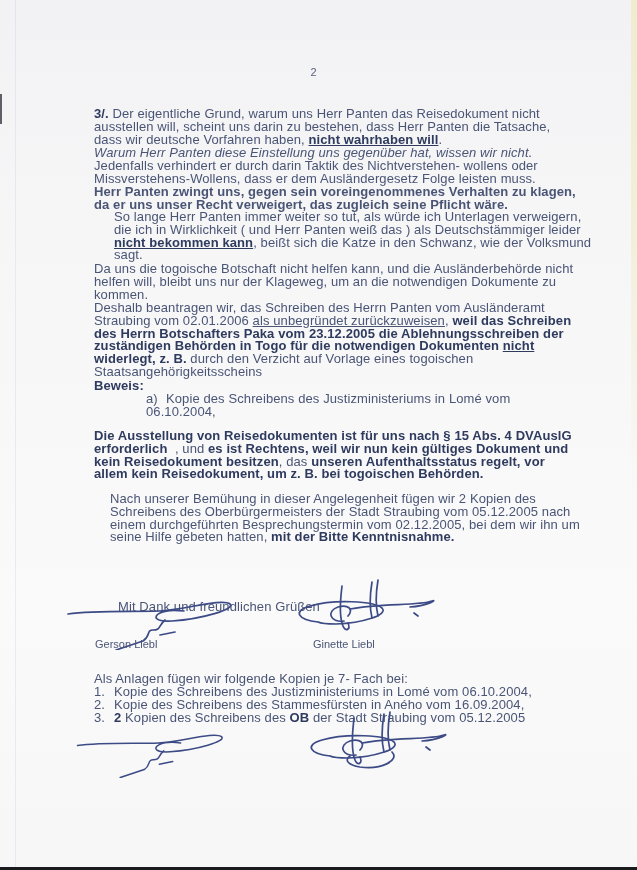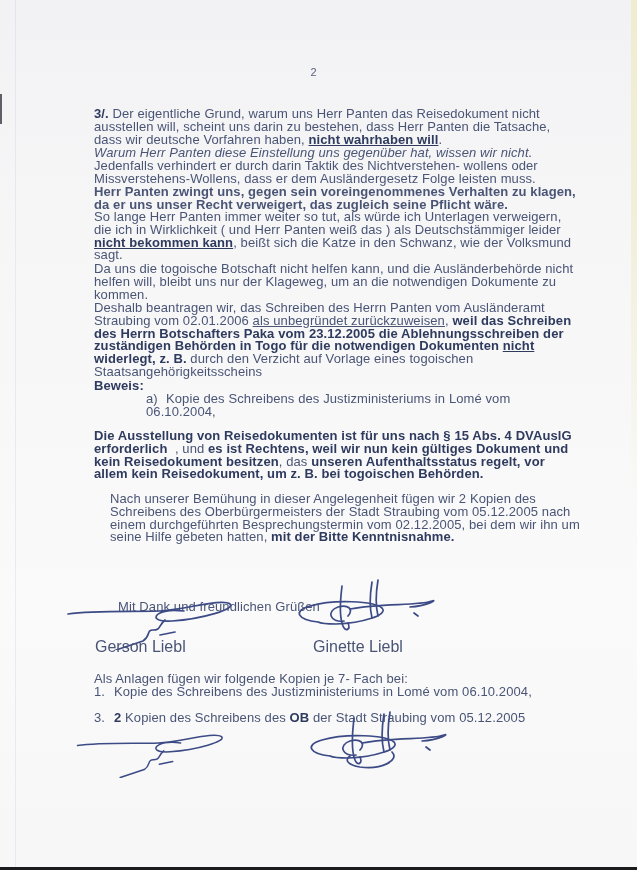--- a/index.html
+++ b/index.html
@@ -24,34 +24,34 @@
   .blk span{white-space:pre-wrap;}
   .b{font-weight:bold;color:#2e3a5e;}
   .u{text-decoration:underline;text-underline-offset:1px;}
   .bu{font-weight:bold;color:#2e3a5e;text-decoration:underline;text-underline-offset:1px;}
   .n{display:inline-block;width:20px;}
   .indent{left:146px;width:430px;}
   #blk-p1a{top:95px;}
   #blk-p1b{top:134px;font-style:italic;}
   #blk-p1c{top:147px;}
   #blk-p1d{top:173px;font-weight:bold;}
-  #blk-p1e{top:198px;}
+  #blk-p1e{top:198px;margin-left:20px;}
   #blk-p2{top:250px;}
   #blk-p3{top:289px;}
   #blk-beweis{top:367px;}
   #blk-ev-a{top:380px;}
   #blk-ev-b{top:393px;}
   #blk-bold{top:417px;}
   #blk-nach{top:480px;margin-left:16px;}
   #blk-closing{top:588px;padding-left:24px;}
   #blk-anlagen{top:660px;}
   #blk-att1{top:673px;}
   #blk-att2{top:686px;}
   #blk-att3{top:699px;}
-  .sig-name{position:absolute;font-size:16px;color:#4a5576;}
+  .sig-name{position:absolute;font-size:11px;color:#4a5576;}
   #name-left{top:638px;left:95px;}
   #name-right{top:638px;left:313px;}
   .sig{position:absolute;}
   .sig path{fill:none;stroke:#3c4a86;stroke-width:1.7;stroke-linecap:round;stroke-linejoin:round;}
   #sig-gerson-1{left:64px;top:588px;}
   #sig-ginette-1{left:286px;top:578px;}
   #sig-gerson-2{left:74px;top:722px;}
   #sig-ginette-2{left:298px;top:710px;}
 </style>
 </head>
@@ -88,20 +88,21 @@
     <path d="M86 4 C84 16 83 28 86 40"></path>
     <path d="M92 2 C90 14 89 26 92 38"></path>
     <path d="M64 31 C96 25 132 28 146 23 C152 21 142 28 124 29"></path>
     <path d="M128 35 L132 38"></path>
   </svg>
   <span class="sig-name" id="name-left">Gerson Liebl</span>
   <span class="sig-name" id="name-right">Ginette Liebl</span>
 
   <p class="blk" id="blk-anlagen"><span>Als Anlagen fügen wir folgende Kopien je 7- Fach bei:</span></p>
   <p class="blk" id="blk-att1"><span class="n">1.</span><span>Kopie des Schreibens des Justizministeriums in Lomé vom 06.10.2004,</span></p>
+  <p class="blk" id="blk-att2"><span class="n">2.</span><span>Kopie des Schreibens des Stammesfürsten in Aného vom 16.09.2004,</span></p>
   <p class="blk" id="blk-att3"><span class="n">3.</span><span class="b">2</span><span> Kopien des Schreibens des </span><span class="b">OB</span><span> der Stadt Straubing vom 05.12.2005</span></p>
 
   <svg class="sig" id="sig-gerson-2" width="160" height="56" viewBox="0 0 180 62">
     <path d="M4 26 C30 22 70 24 95 23 C120 22 158 10 166 16 C172 21 138 31 108 33 C92 34 88 29 96 25 C102 22 112 22 120 23"></path>
     <path d="M101 32 C94 38 97 42 89 42 C82 42 87 48 79 53 L52 62"></path>
     <path d="M96 47 L111 44"></path>
   </svg>
   <svg class="sig" id="sig-ginette-2" width="156" height="72" viewBox="0 0 156 72">
     <path d="M32 46 C12 44 6 35 24 30 C48 23 88 25 96 32 C103 39 76 47 50 48 C38 48 34 47 32 46"></path>
     <path d="M58 45 C44 47 40 35 52 31 C62 28 68 33 62 40"></path>

